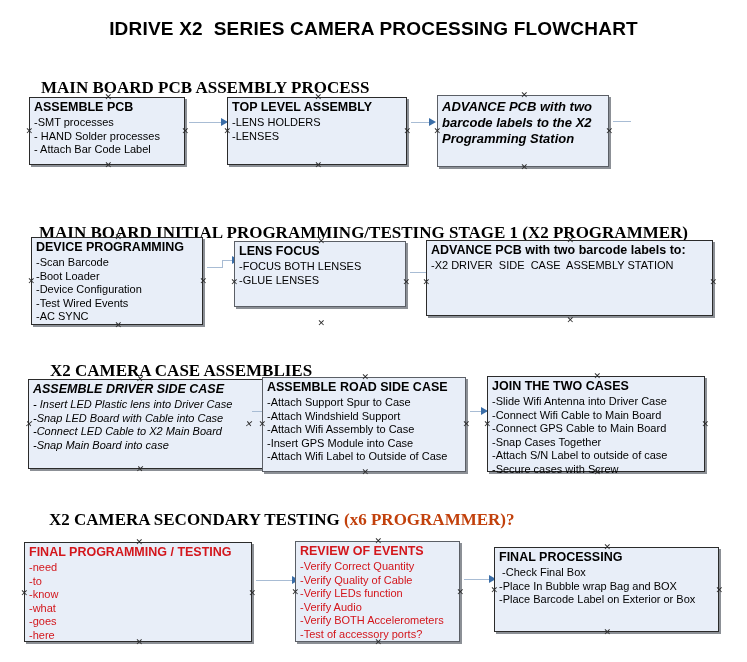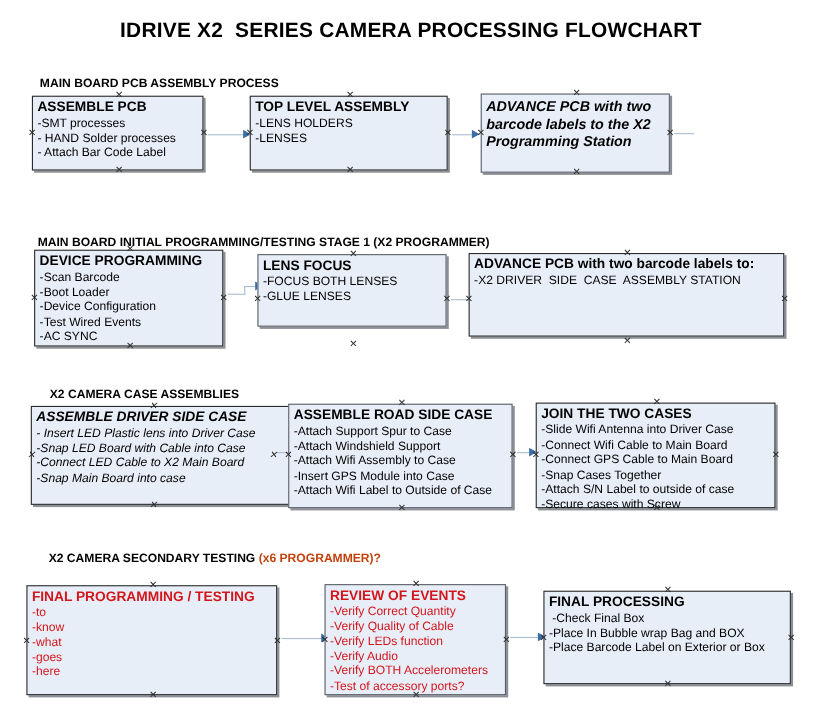--- a/index.html
+++ b/index.html
@@ -28,36 +28,38 @@
     left: 0; top: 18px;
     width: 747px;
     text-align: center;
     font-size: 19px;
     font-weight: bold;
     letter-spacing: 0.2px;
     white-space: pre;
   }
   .section-title {
     position: absolute;
-    font-size: 11px;
+    font-size: 17px;
     font-weight: bold;
     white-space: pre;
+    font-family: Liberation Serif, serif;
   }
   .section-title .accent {
     color: #c2410c;
   }
 
   
   .box {
     position: absolute;
     background: #e8eef8;
     border: 1px solid #2b2b2b;
     box-sizing: border-box;
     box-shadow: 2px 2px 0 0 rgba(120,124,132,0.85);
     overflow: visible;
+    margin-top: 10px;
   }
   .box.gray-edge {
     border: 1px solid #5b5f66;
   }
   .box-inner {
     position: absolute;
     left: 4px;
     top: 2px;
     right: 2px;
   }
@@ -278,20 +280,21 @@
     <span class="xmark" style="left:214px; top:44px;"></span>
   </div>
 
   <div class="section-title" style="left:32px; top:490px;">
     <span>X2 CAMERA SECONDARY TESTING </span><span class="accent">(x6 PROGRAMMER)?</span>
   </div>
 
   <div class="box red" style="left:24px; top:532px; width:228px; height:100px;">
     <div class="box-inner">
       <div class="box-title">FINAL PROGRAMMING / TESTING</div>
+      <div class="box-line">-need</div>
       <div class="box-line">-to</div>
       <div class="box-line">-know</div>
       <div class="box-line">-what</div>
       <div class="box-line">-goes</div>
       <div class="box-line">-here</div>
     </div>
     <span class="xmark" style="left:-4px; top:47px;"></span>
     <span class="xmark" style="left:111px; top:-4px;"></span>
     <span class="xmark" style="left:111px; top:96px;"></span>
     <span class="xmark" style="left:224px; top:47px;"></span>

